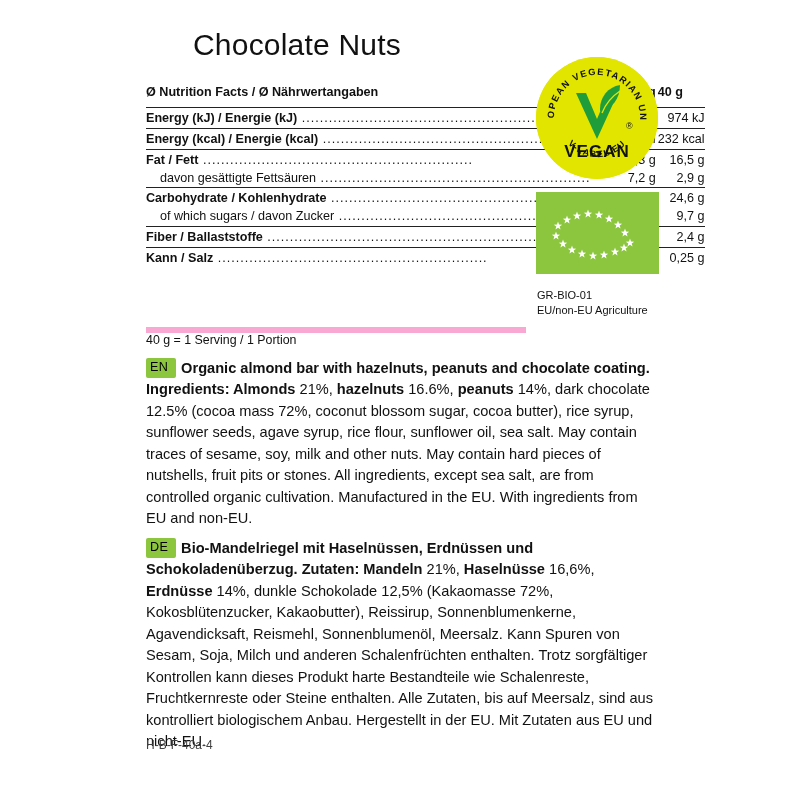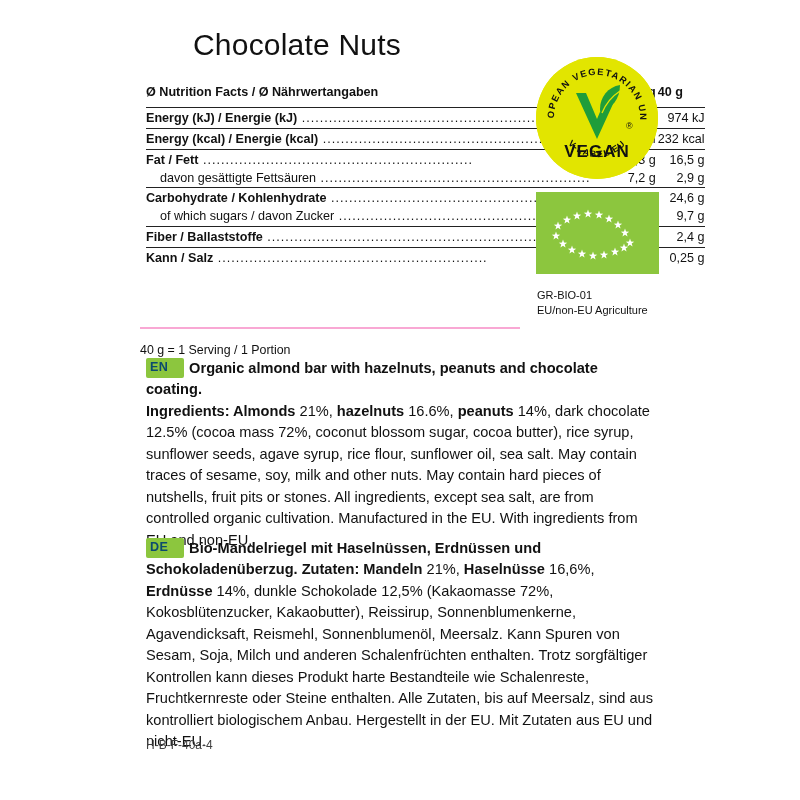--- a/index.html
+++ b/index.html
@@ -94,26 +94,26 @@
     text-align: right;
     white-space: nowrap;
     font-weight: 400;
     width: 54px;
   }
   .nutrition tr.nb td {
     border-top: none;
   }
   .serving {
     position: absolute;
-    left: 140px;
+    left: 146px;
     top: 327px;
     font-size: 12.4px;
-    border-top: 2px solid #f9a8d4;
+    border-top: 6px solid #f9a8d4;
     width: 380px;
-    padding-top: 14px;
+    padding-top: 0;
     box-sizing: border-box;
   }
 
   
   .vegan-logo {
     position: absolute;
     left: 536px;
     top: 57px;
     width: 122px;
     height: 122px;
@@ -152,25 +152,25 @@
     font-size: 14.6px;
     line-height: 1.47;
     text-align: left;
   }
   #block-en { top: 358px; }
   #block-de { top: 538px; }
 
   .lang-badge {
     display: inline-block;
     background: #8cc63e;
-    color: #0c4a6e;
-    font-weight: 700;
+    color: #000000;
+    font-weight: 400;
     font-size: 12.6px;
     line-height: 1;
-    padding: 3px 16px 4px 4px;
+    padding: 3px 8px 4px 4px;
     border-radius: 2px;
     vertical-align: 2px;
     margin-right: 5px;
     letter-spacing: 0.3px;
   }
   .block b { font-weight: 700; }
 
   .code {
     position: absolute;
     left: 146px;

